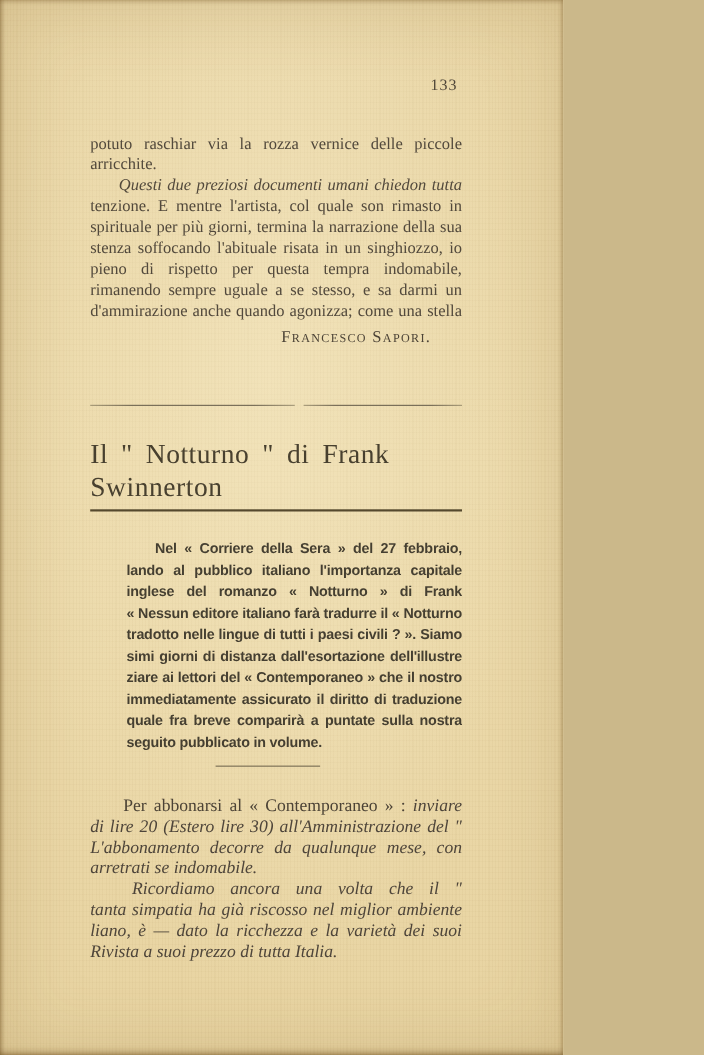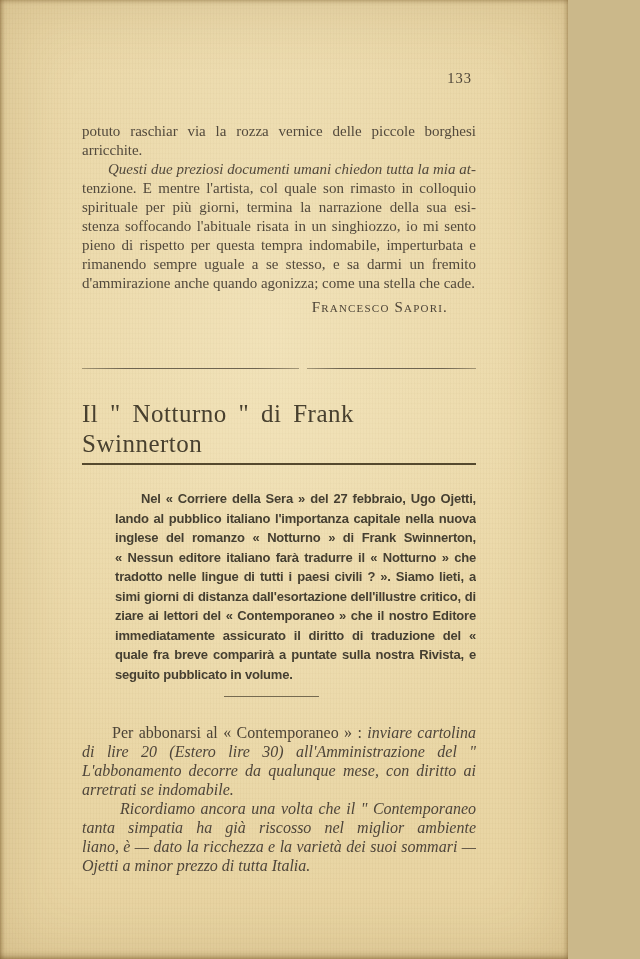--- a/index.html
+++ b/index.html
@@ -3,21 +3,21 @@
 <meta charset="utf-8">
 <style>
   html, body { margin: 0; padding: 0; }
   body {
     width: 640px; height: 959px; overflow: hidden;
     font-family: "Liberation Serif", serif;
     background: #cbb88a;
   }
   .page {
     position: relative;
-    width: 568px; height: 959px;
+    width: 512px; height: 959px;
     box-sizing: border-box;
     padding: 70px 92px 0 82px;
     color: #52493c;
     background:
       radial-gradient(ellipse at 48% 35%, rgba(255,247,220,0.30), rgba(255,247,220,0) 65%),
       repeating-linear-gradient(90deg, rgba(141,110,52,0.045) 0px, rgba(141,110,52,0.045) 1px, rgba(0,0,0,0) 1px, rgba(0,0,0,0) 3px),
       repeating-linear-gradient(0deg, rgba(141,110,52,0.03) 0px, rgba(141,110,52,0.03) 1px, rgba(0,0,0,0) 1px, rgba(0,0,0,0) 5px),
       linear-gradient(180deg, #e9d6a6 0%, #ecdaab 45%, #e8d4a2 100%);
     box-shadow:
       inset 0 0 70px rgba(120,85,30,0.20),
@@ -160,17 +160,17 @@
     </div>
     <div class="cont">
         <div class="tline">di lire 20 (Estero lire 30) all'Amministrazione del " Contempo-</div>
         <div class="tline">L'abbonamento decorre da qualunque mese, con diritto ai fascicoli</div>
         <div class="tline tline-last">arretrati se indomabile.</div>
       </div>
     <div class="para2">
         <div class="tline">Ricordiamo ancora una volta che il " Contemporaneo „, che</div>
         <div class="tline">tanta simpatia ha già riscosso nel miglior ambiente letterario ita-</div>
         <div class="tline">liano, è — dato la ricchezza e la varietà dei suoi sommari — la</div>
-        <div class="tline tline-last">Ojetti a minor prezzo di tutta Italia.</div>
+        <div class="tline tline-last">Rivista a suoi prezzo di tutta Italia.</div>
       </div>
   </div>
 
 </div>
 
 </body></html>

